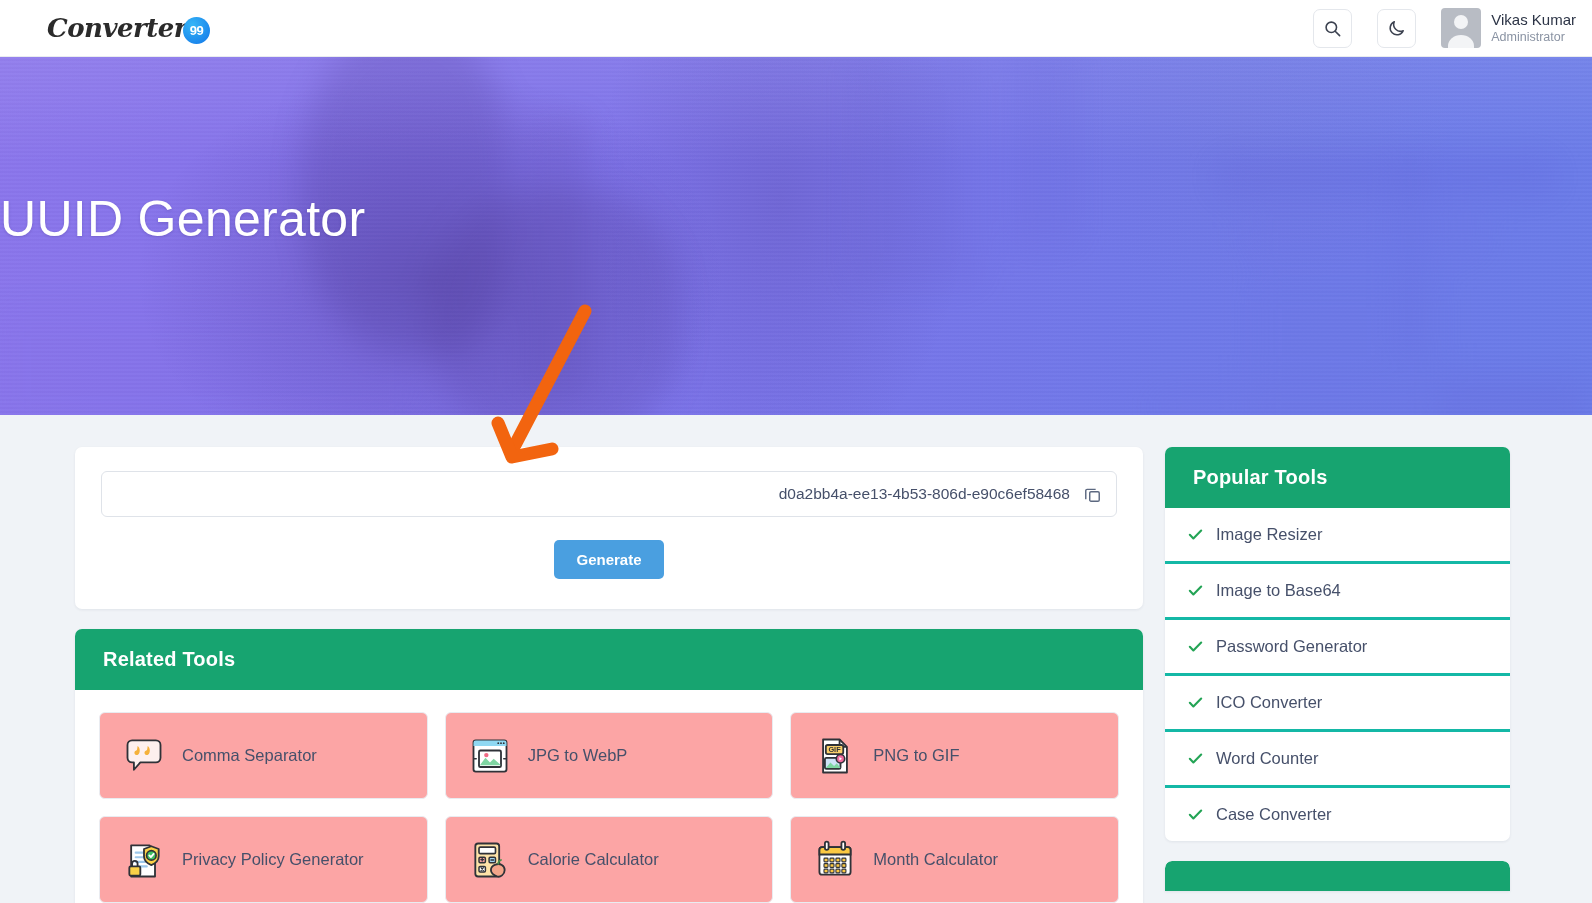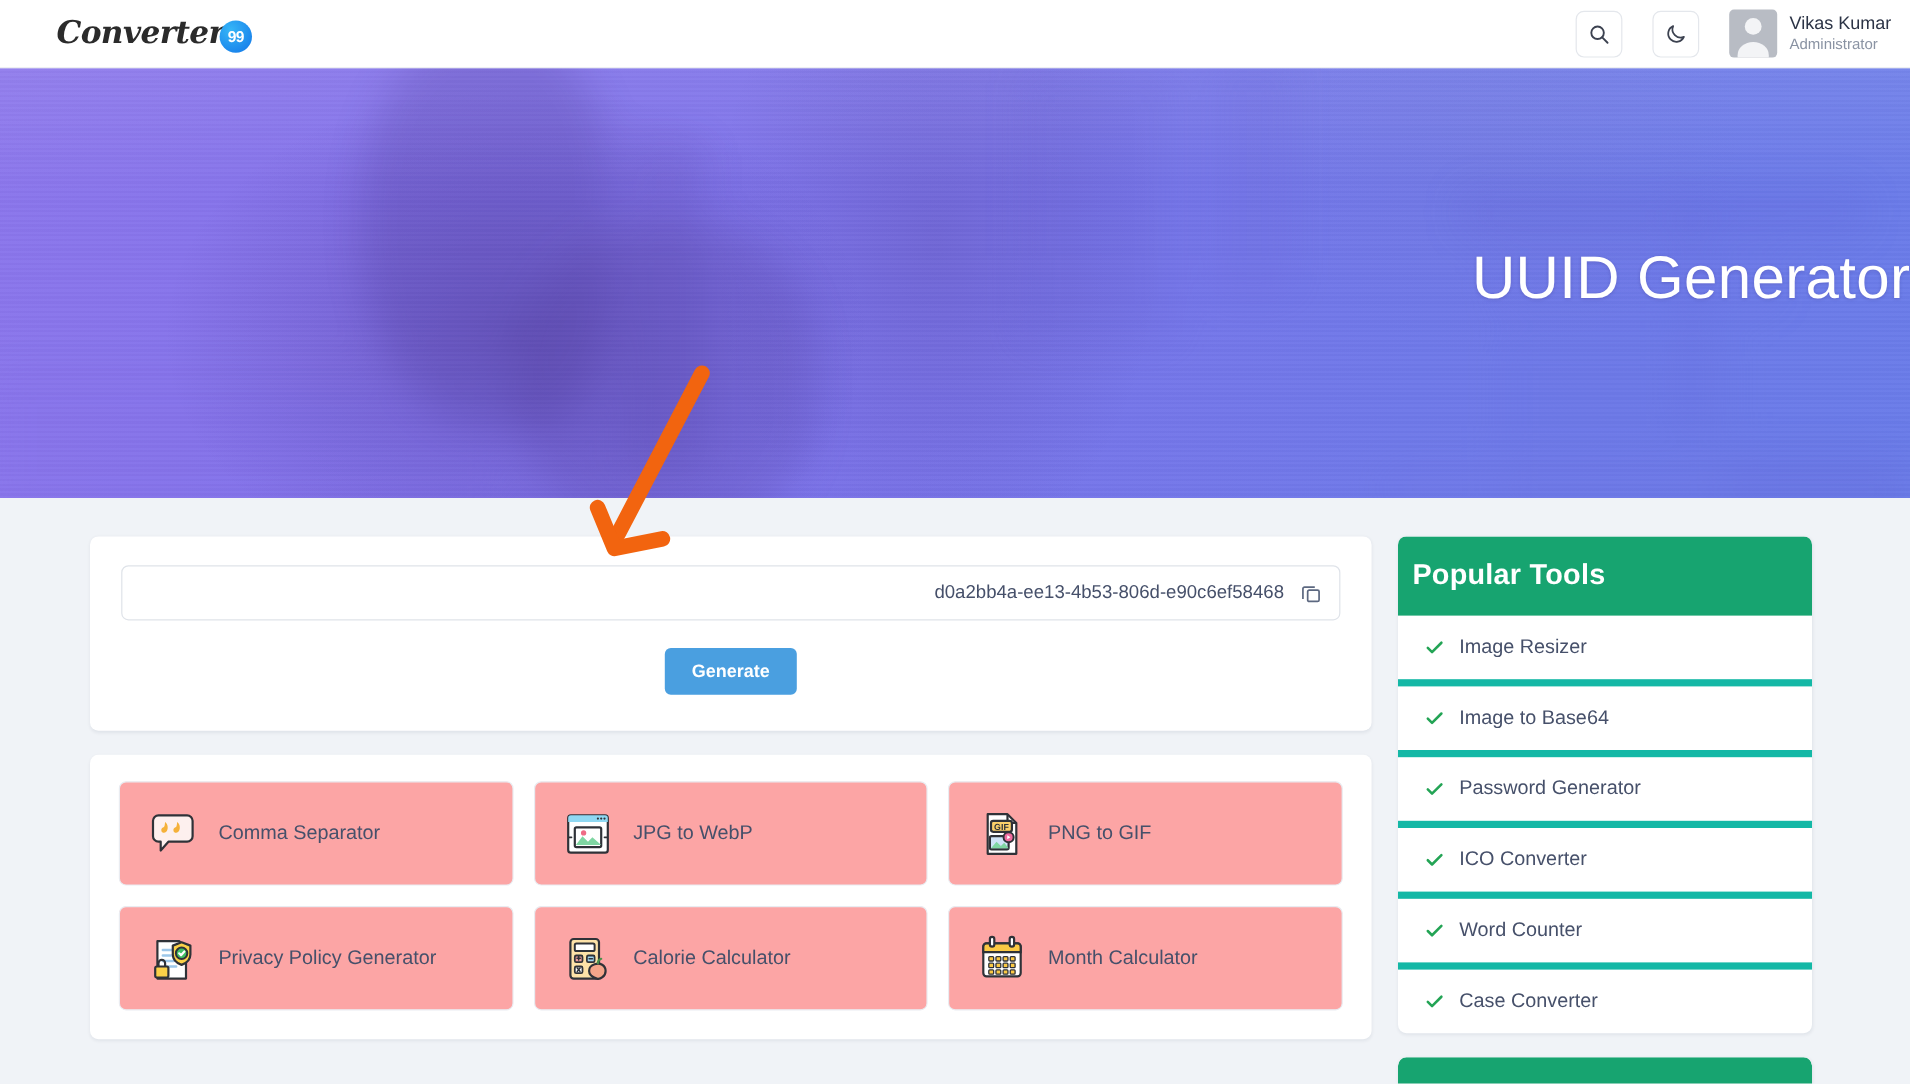--- a/index.html
+++ b/index.html
@@ -103,27 +103,26 @@
     content: ""; position: absolute; inset: 0;
     background:
       linear-gradient(180deg, rgba(255,255,255,.07) 0%, rgba(255,255,255,0) 30%),
       repeating-linear-gradient(180deg, rgba(255,255,255,.020) 0 2px, rgba(0,0,0,.015) 2px 4px);
     pointer-events: none;
   }
   .hero-shapes { position: absolute; inset: 0; filter: blur(16px); opacity: .5; }
   .hs { position: absolute; border-radius: 6px; }
   .hero-title {
     position: absolute; left: 0; right: 0; top: 133px;
-    text-align: right;
+    text-align: left;
     color: #ffffff;
     font-size: 50px;
     font-weight: 400;
     letter-spacing: 0.3px;
     text-shadow: 0 1px 3px rgba(40,20,90,.18);
-    margin-top: 12px;
   }
 
   
   .arrow-svg {
     position: absolute; left: 470px; top: 295px;
     width: 150px; height: 190px;
     pointer-events: none; z-index: 40;
   }
 
   
@@ -164,22 +163,22 @@
     border: none; border-radius: 5px;
     padding: 0 22px; height: 39px;
     font-family: "Liberation Sans", sans-serif;
     font-size: 15px; font-weight: bold; cursor: pointer;
   }
 
   
   .panel { margin-top: 20px; overflow: hidden; }
   .panel-head {
     background: #17a470; color: #fff;
-    padding: 19px 12px;
-    font-size: 24px; font-weight: bold;
+    padding: 19px 28px;
+    font-size: 20px; font-weight: bold;
     letter-spacing: .2px;
   }
   .panel-body { padding: 22px 24px 24px; }
 
   .tools-grid {
     display: grid;
     grid-template-columns: repeat(3, 1fr);
     gap: 17px;
   }
   .tool-card {
@@ -192,21 +191,21 @@
     text-decoration: none;
   }
   .tool-ico { width: 44px; height: 44px; flex: none; }
   .tool-label { font-size: 16.5px; color: #46506a; }
 
   
   .side-list { }
   .side-item {
     display: flex; align-items: center; gap: 12px;
     padding: 17px 22px;
-    border-top: 6px solid #14b8a6;
+    border-top: 3px solid #14b8a6;
     font-size: 16.5px; color: #46506a;
     cursor: pointer; text-decoration: none;
   }
   .side-item:first-child { border-top: none; }
   .check { flex: none; }
 
   .side-next {
     margin-top: 20px; height: 30px; overflow: hidden;
     border-radius: 7px 7px 0 0;
   }
@@ -281,20 +280,21 @@
             <path d="M16 5.5H5.2A1.7 1.7 0 0 0 3.5 7.2V18"></path>
           </svg>
         </button>
       </div>
       <div class="gen-row">
         <button class="gen-btn">Generate</button>
       </div>
     </div>
 
     <div class="card panel">
+      <div class="panel-head">Related Tools</div>
       <div class="panel-body">
         <div class="tools-grid">
 
           <a class="tool-card" href="#">
             <svg class="tool-ico" viewBox="0 0 48 48">
               <path d="M6 12a5 5 0 0 1 5-5h26a5 5 0 0 1 5 5v14a5 5 0 0 1-5 5H20l-7 8v-8h-2a5 5 0 0 1-5-5z" fill="#fdf0ee" stroke="#2f3238" stroke-width="2" stroke-linejoin="round"></path>
               <path d="M17 13c3 2 3 7 1 9-1.6 1.6-4 1-4.4-1-.4-2 1-3 2.4-3.4.8-1 .7-3 1-4.6z" fill="#f5b13a"></path>
               <path d="M28 13c3 2 3 7 1 9-1.6 1.6-4 1-4.4-1-.4-2 1-3 2.4-3.4.8-1 .7-3 1-4.6z" fill="#f5b13a"></path>
             </svg>
             <span class="tool-label">Comma Separator</span>

